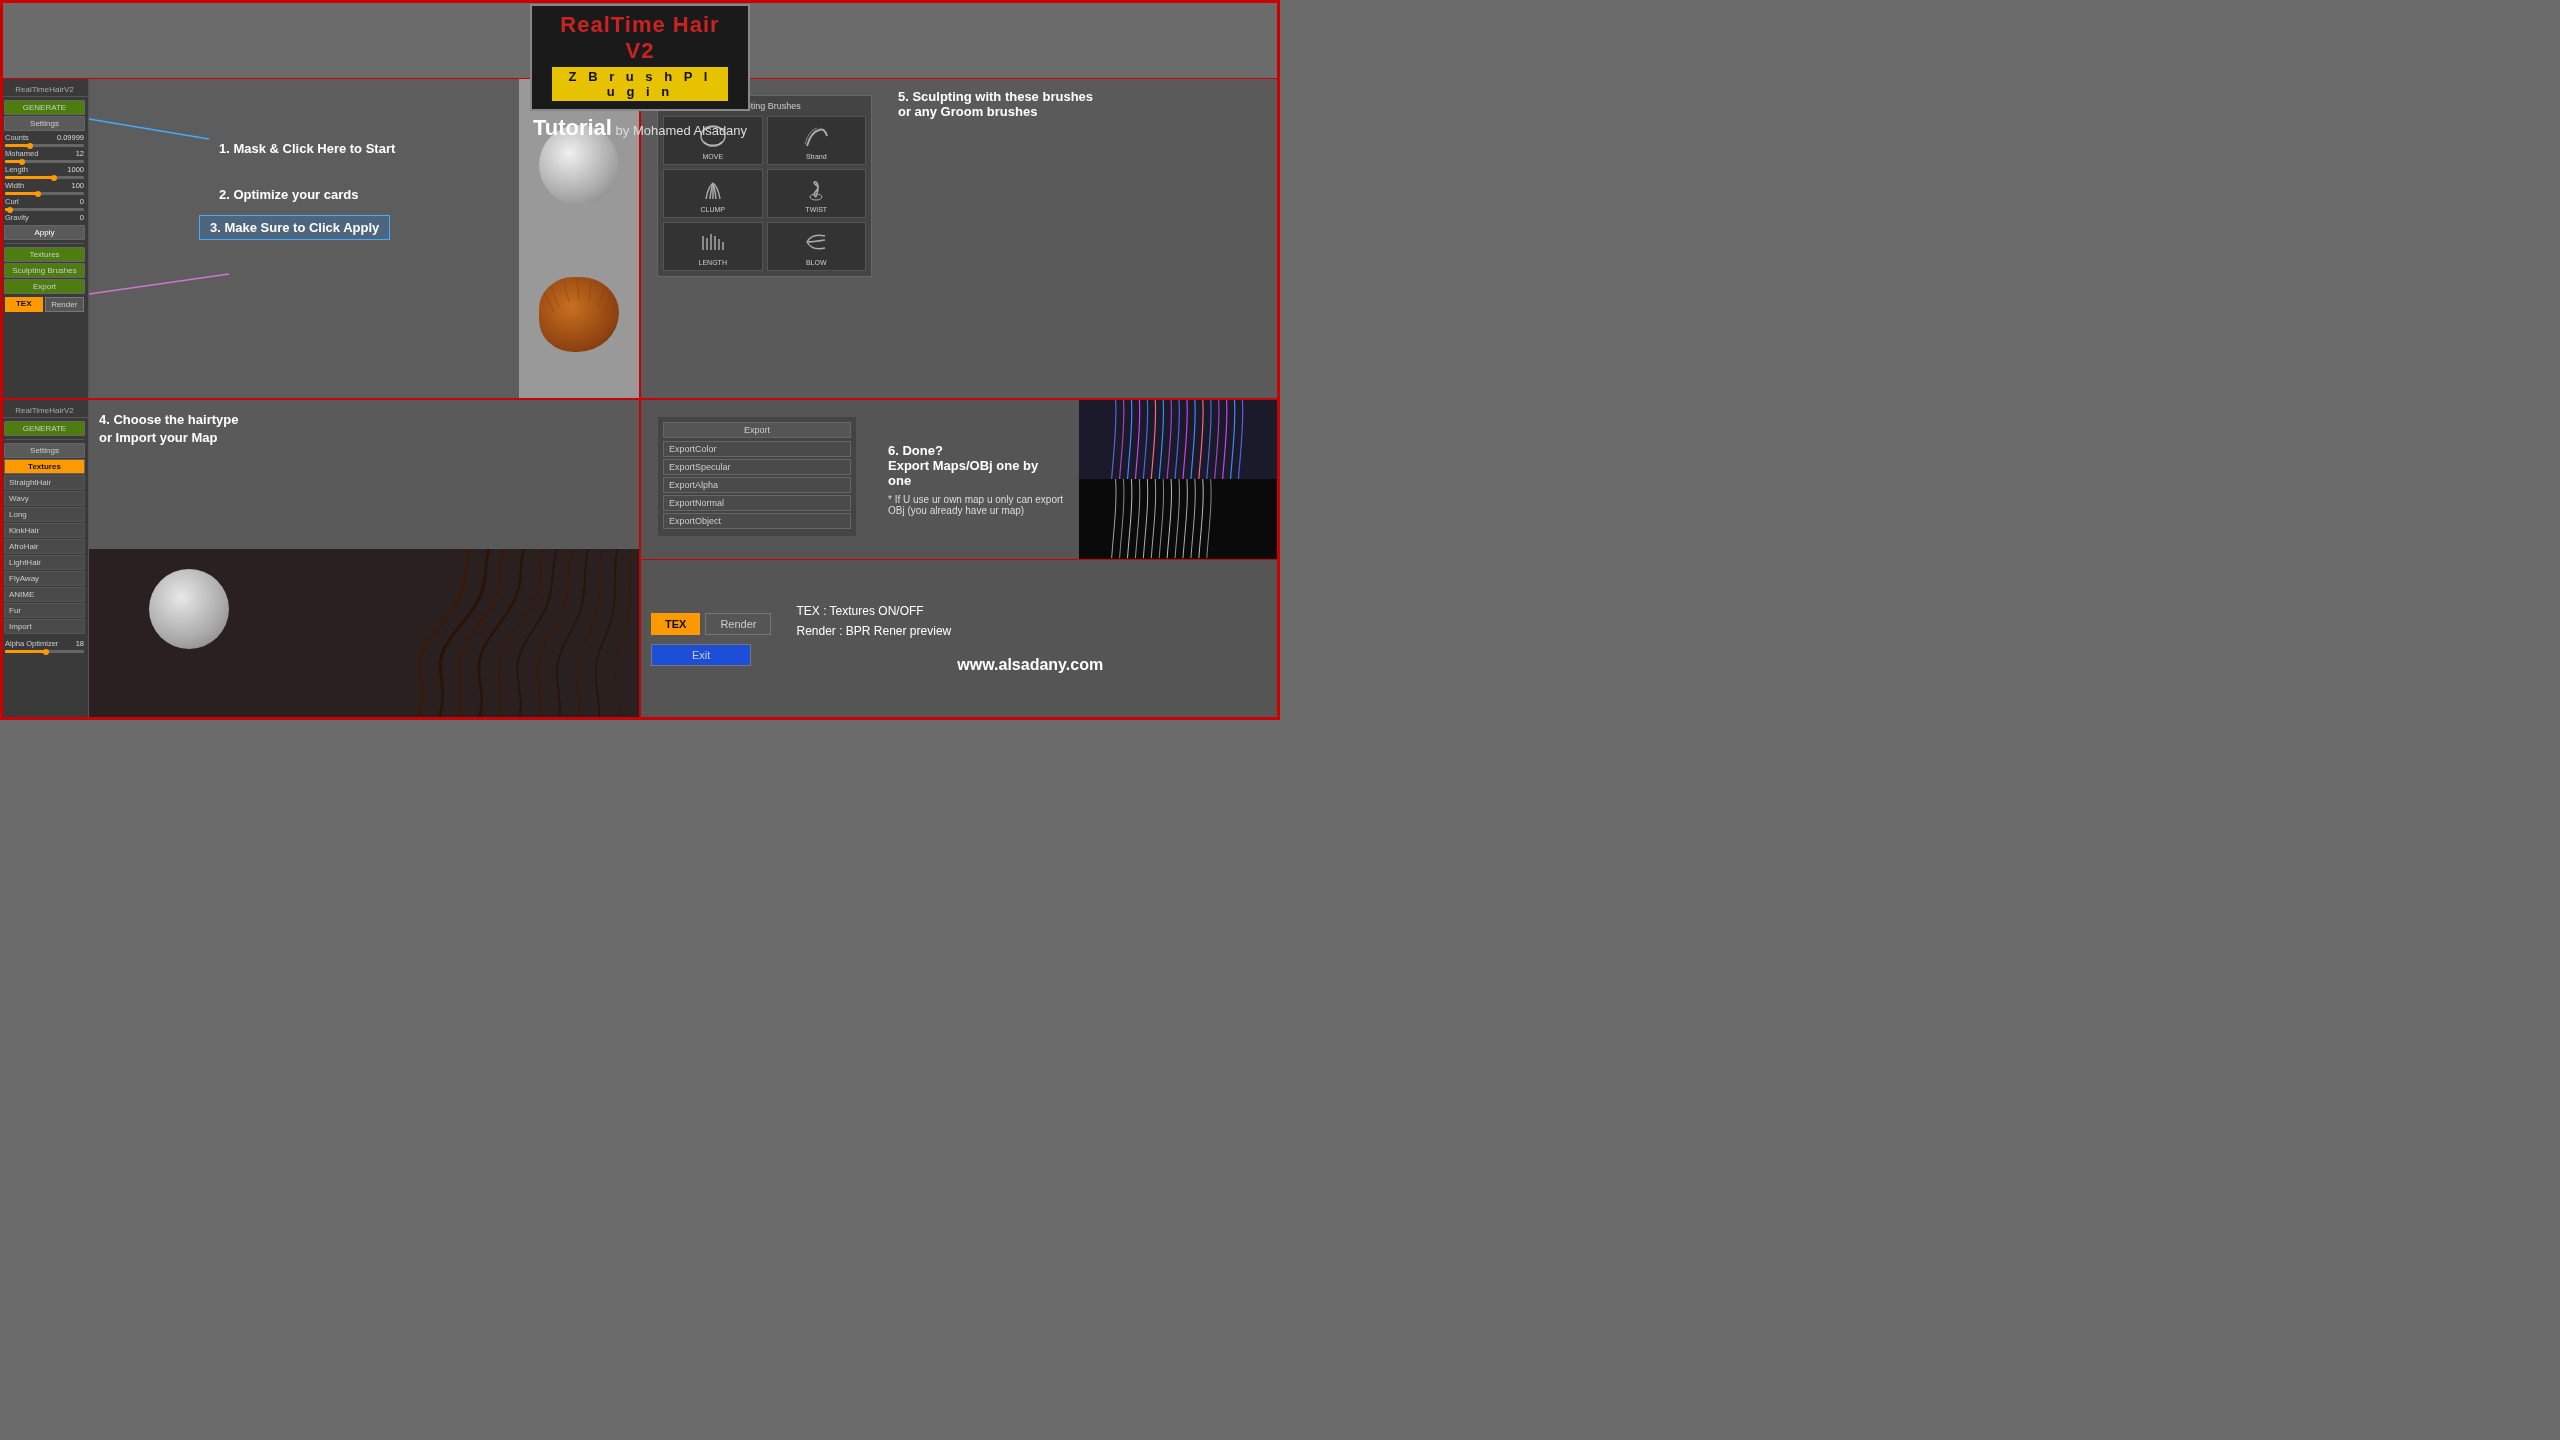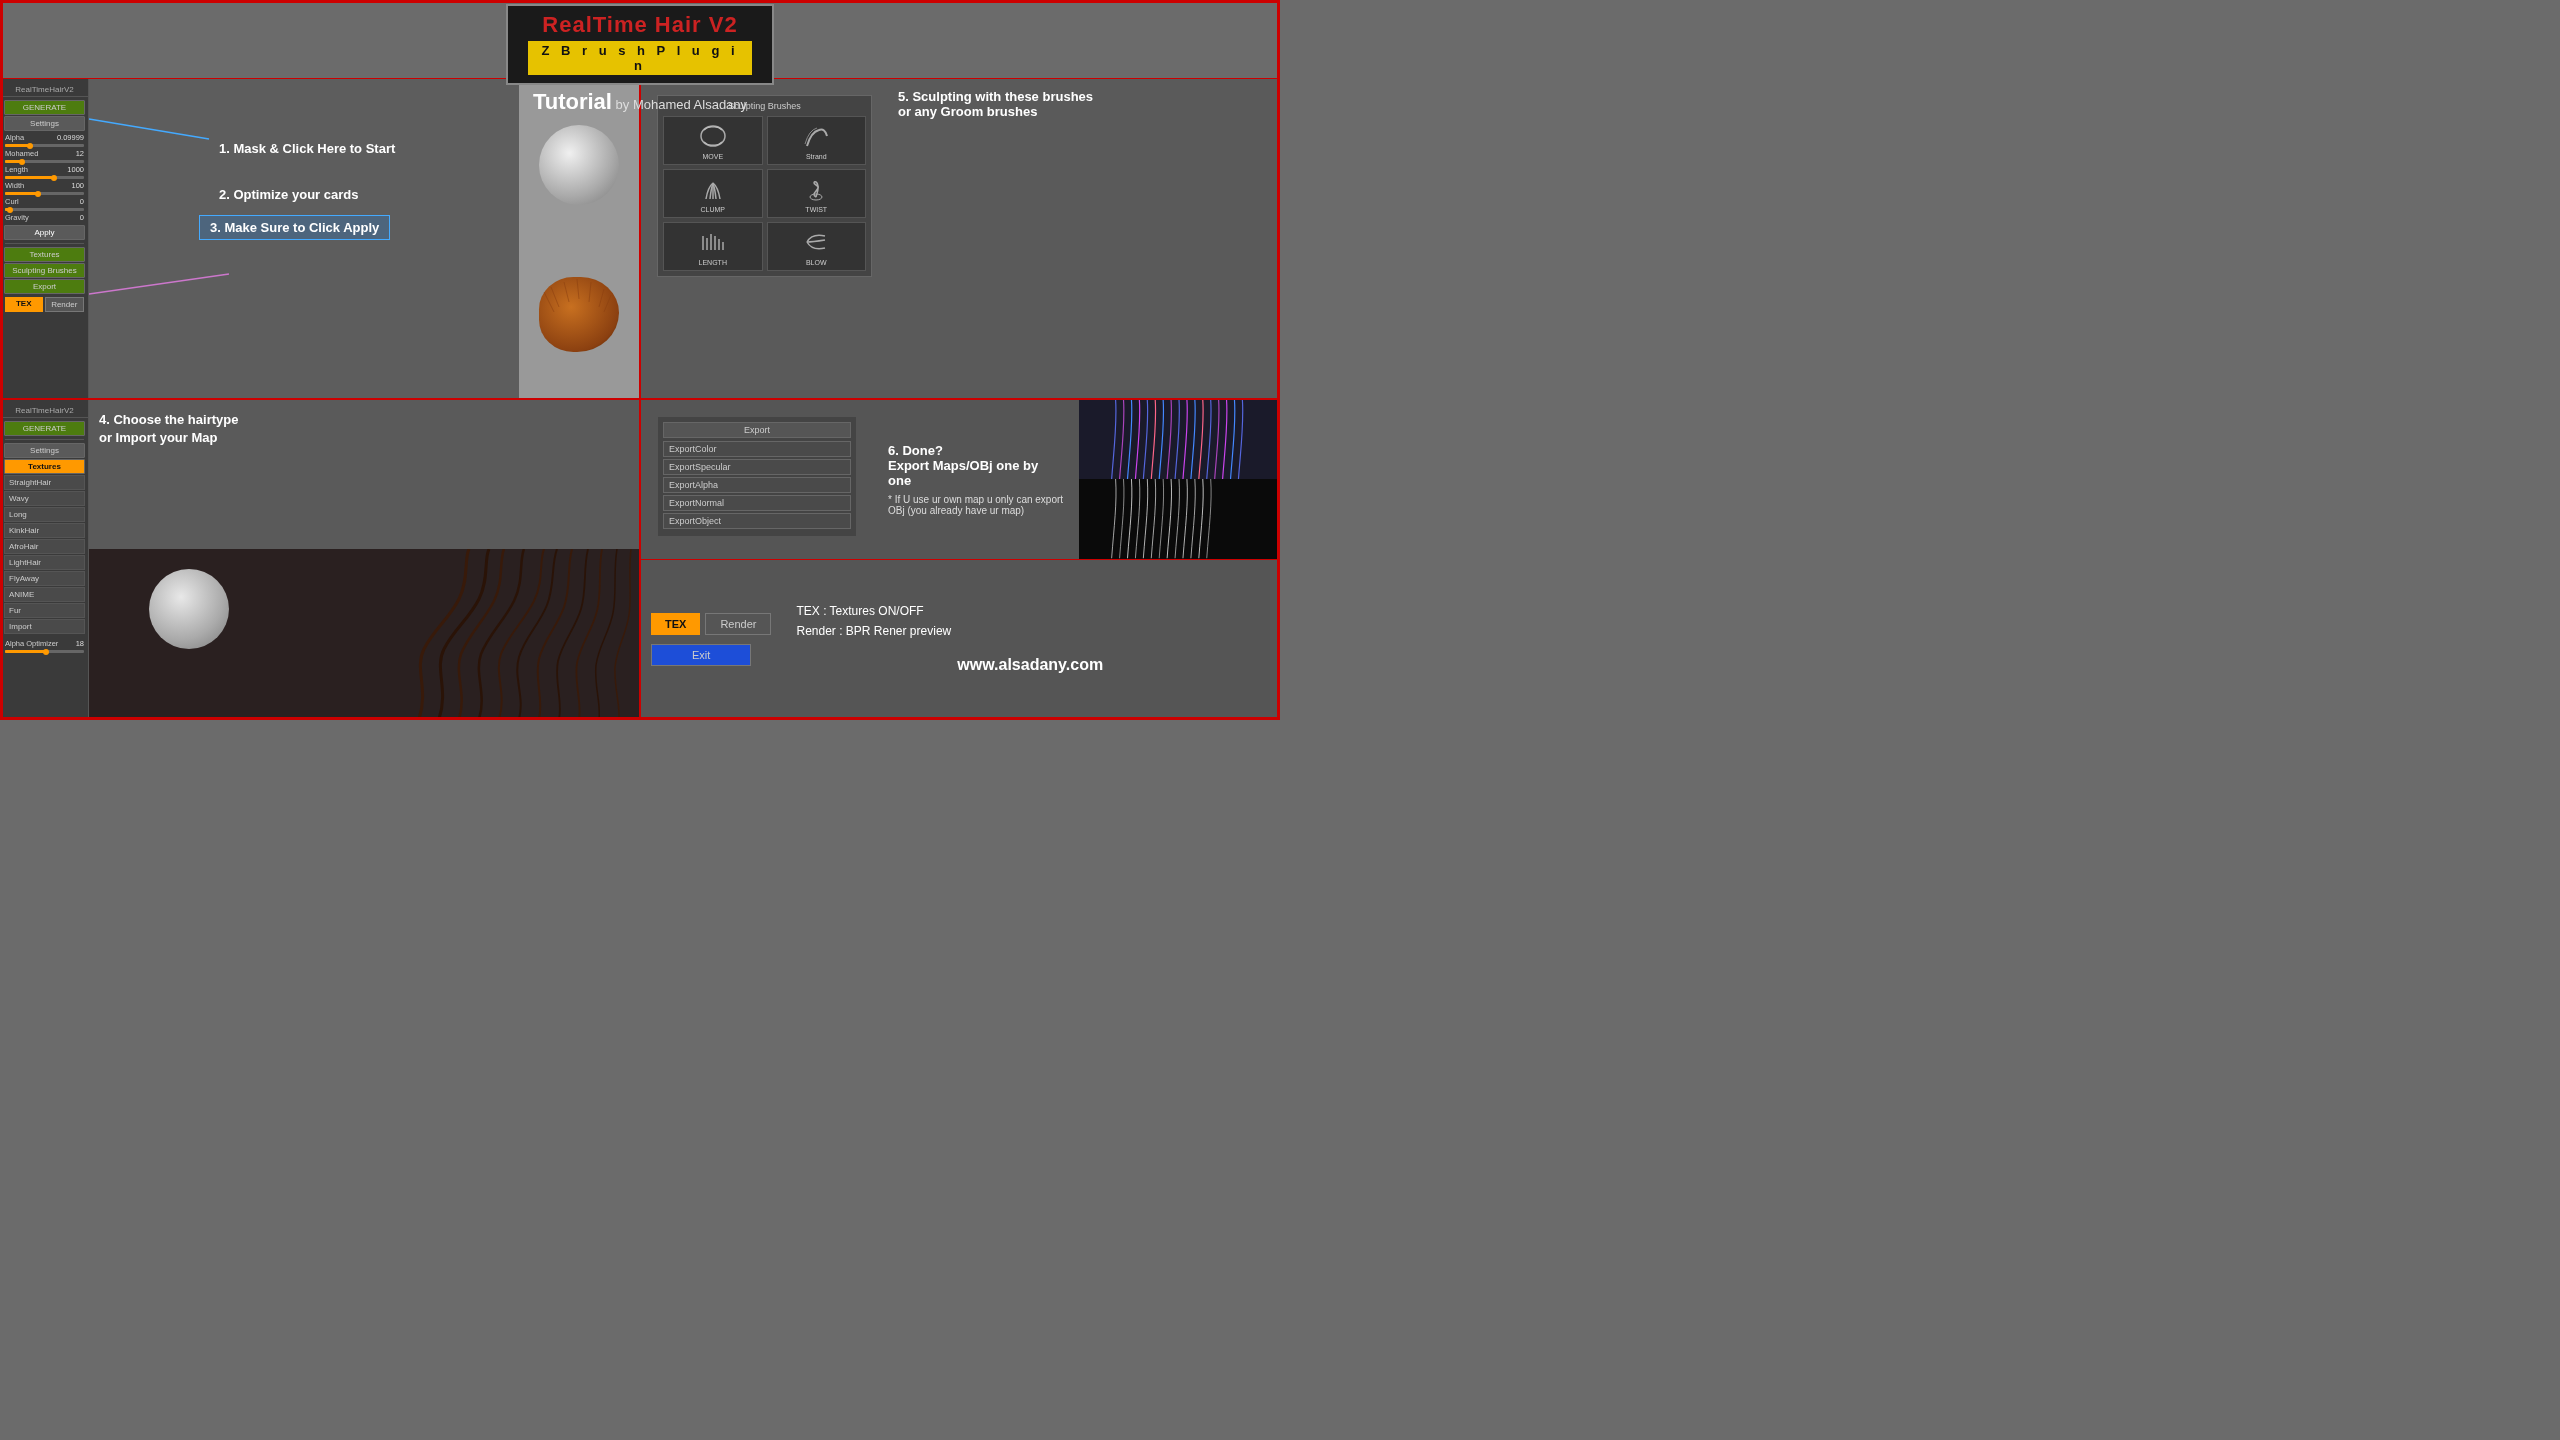--- a/index.html
+++ b/index.html
@@ -30,21 +30,21 @@
       align-items: center;
       padding-top: 4px;
       z-index: 10;
     }
 
     .logo-box {
       background: #1a1a1a;
       border: 2px solid #888;
       padding: 6px 20px 8px;
       text-align: center;
-      width: 268px;
+      width: 220px;
     }
 
     .logo-title {
       font-size: 22px;
       font-weight: 900;
       letter-spacing: 1px;
       color: white;
     }
 
     .logo-title span {
@@ -471,21 +471,21 @@
 
 <div class="panels-container">
 
   <div class="panel panel-tl">
 
     <div class="sidebar">
       <div class="sidebar-title">RealTimeHairV2</div>
       <div class="sidebar-btn">GENERATE</div>
       <div class="sidebar-btn active">Settings</div>
       <div class="sidebar-row">
-        <span class="sidebar-row-label">Alpha</span>
+        <span class="sidebar-row-label">Counts</span>
         <span class="sidebar-row-val">0.09999</span>
       </div>
       <div class="slider-track">
         <div class="slider-fill" style="width:30%"></div>
         <div class="slider-thumb" style="left:28%"></div>
       </div>
       <div class="sidebar-row">
         <span class="sidebar-row-label">Mohamed</span>
         <span class="sidebar-row-val">12</span>
       </div>

